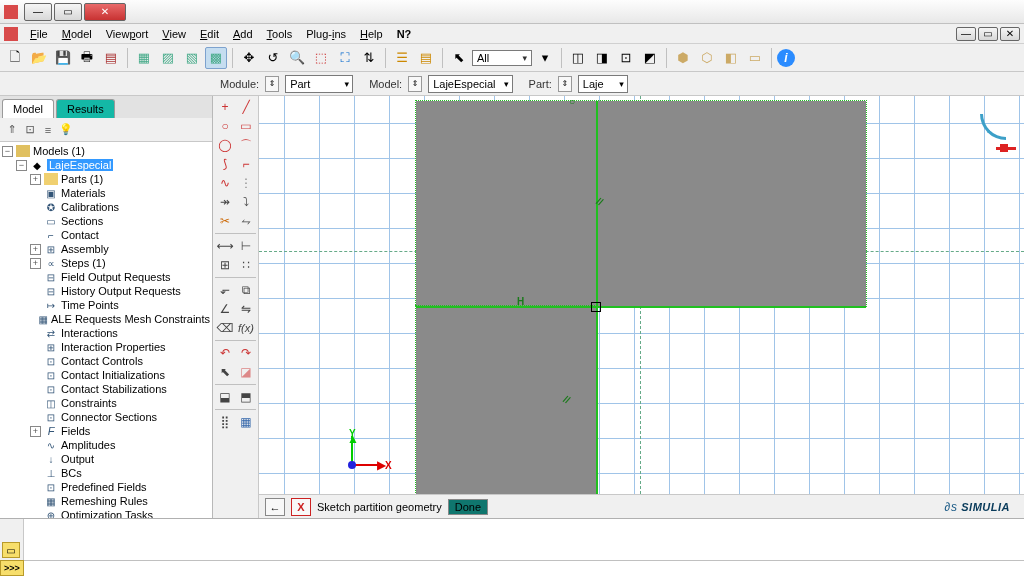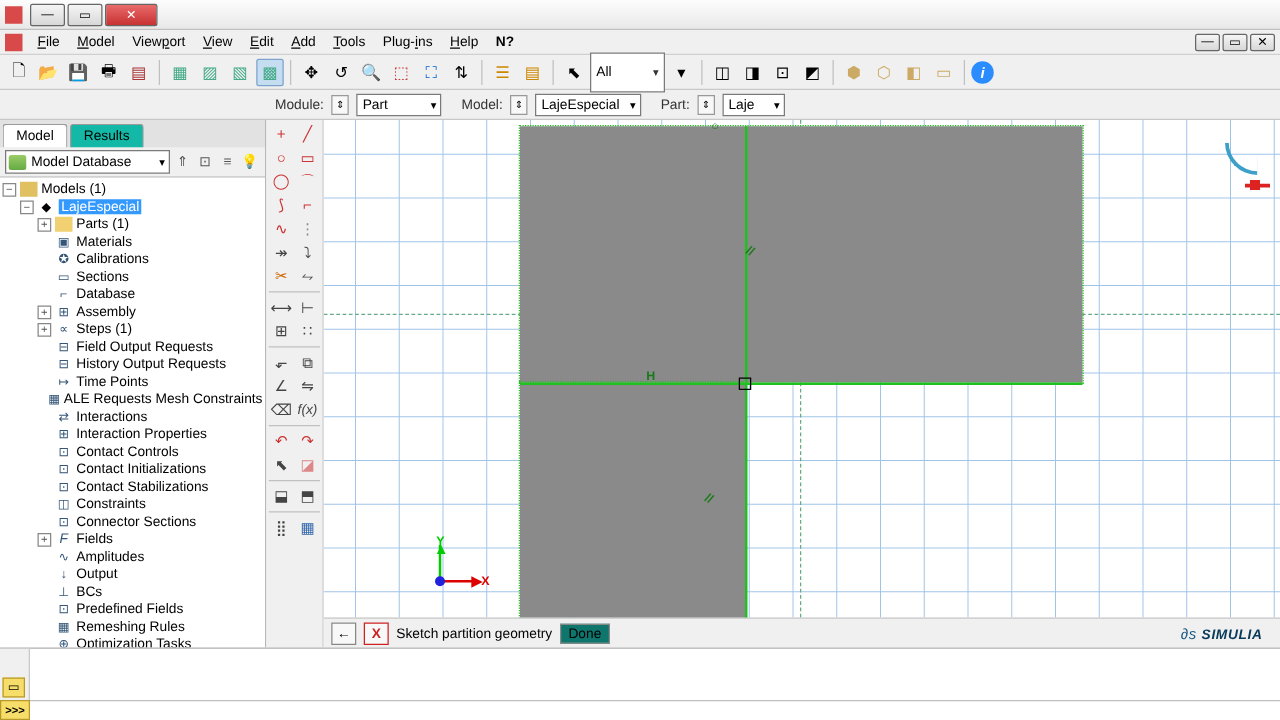--- a/index.html
+++ b/index.html
@@ -18,21 +18,21 @@
 .menubar { height: 20px; background: #f0f0f0; display: flex; align-items: center; padding: 0 4px; gap: 2px; border-bottom: 1px solid #d0d0d0; }
 .menubar .mb-icon { width: 14px; height: 14px; background: #d84a4a; margin-right: 4px; }
 .menubar .menu-item { padding: 2px 6px; cursor: pointer; }
 .menubar .menu-item u { text-decoration: underline; }
 
 
 .toolbar { height: 28px; background: #f0f0f0; border-bottom: 1px solid #c8c8c8; display: flex; align-items: center; padding: 0 4px; gap: 2px; }
 .tbtn { width: 22px; height: 22px; border: 1px solid transparent; display: flex; align-items: center; justify-content: center; cursor: pointer; border-radius: 2px; font-size: 13px; }
 .tbtn.active { background: #c5ddf0; border-color: #7da2ce; }
 .tsep { width: 1px; height: 20px; background: #c0c0c0; margin: 0 3px; }
-.tcombo { height: 32px; border: 1px solid #7a7a7a; background: #fff; padding: 0 18px 0 4px; display: flex; align-items: center; font-size: 11px; min-width: 60px; position: relative; cursor: pointer; }
+.tcombo { height: 16px; border: 1px solid #7a7a7a; background: #fff; padding: 0 18px 0 4px; display: flex; align-items: center; font-size: 11px; min-width: 60px; position: relative; cursor: pointer; }
 .tcombo::after { content: "▾"; position: absolute; right: 4px; font-size: 9px; color: #333; }
 .info-icon { width: 18px; height: 18px; border-radius: 50%; background: #2b8cff; color: #fff; display: flex; align-items: center; justify-content: center; font-style: italic; font-weight: bold; font-size: 12px; }
 
 
 .contextbar { height: 24px; background: #f0f0f0; border-bottom: 1px solid #c8c8c8; display: flex; align-items: center; padding: 0 8px 0 220px; gap: 6px; }
 .contextbar label { color: #333; }
 .ctxcombo { height: 18px; border: 1px solid #7a7a7a; background: #fff; padding: 0 16px 0 4px; min-width: 68px; position: relative; cursor: pointer; display: flex; align-items: center; }
 .ctxcombo::after { content: "▾"; position: absolute; right: 3px; font-size: 9px; }
 .ctx-step { width: 14px; height: 16px; border: 1px solid #999; background: #f8f8f8; cursor: pointer; display: flex; align-items: center; justify-content: center; font-size: 8px;}
 
@@ -196,24 +196,20 @@
 </div>
 
 <div class="main-area">
 
   <div class="left-wrap">
     <div class="tabs">
       <div class="tab active">Model</div>
       <div class="tab">Results</div>
     </div>
     <div class="db-bar">
-      <div class="db-combo">
-        <span class="db-ico"></span>
-        <span>Model Database</span>
-      </div>
       <div class="mini-btn">⇑</div>
       <div class="mini-btn">⊡</div>
       <div class="mini-btn">≡</div>
       <div class="mini-btn" style="color:#e8a000">💡</div>
     </div>
     <div class="tree">
       <div class="node" style="padding-left:2px">
           <span class="exp">−</span>
           <span class="ticon ic-models"></span>
           <span class="tlabel">Models (1)</span>
@@ -239,21 +235,21 @@
           <span class="tlabel">Calibrations</span>
         </div>
       <div class="node" style="padding-left:30px">
           <span class="noexp"></span>
           <span class="ticon ic-generic">▭</span>
           <span class="tlabel">Sections</span>
         </div>
       <div class="node" style="padding-left:30px">
           <span class="noexp"></span>
           <span class="ticon ic-generic">⌐</span>
-          <span class="tlabel">Database</span>
+          <span class="tlabel">Contact</span>
         </div>
       <div class="node" style="padding-left:30px">
           <span class="exp">+</span>
           <span class="ticon ic-generic">⊞</span>
           <span class="tlabel">Assembly</span>
         </div>
       <div class="node" style="padding-left:30px">
           <span class="exp">+</span>
           <span class="ticon ic-generic">∝</span>
           <span class="tlabel">Steps (1)</span>

